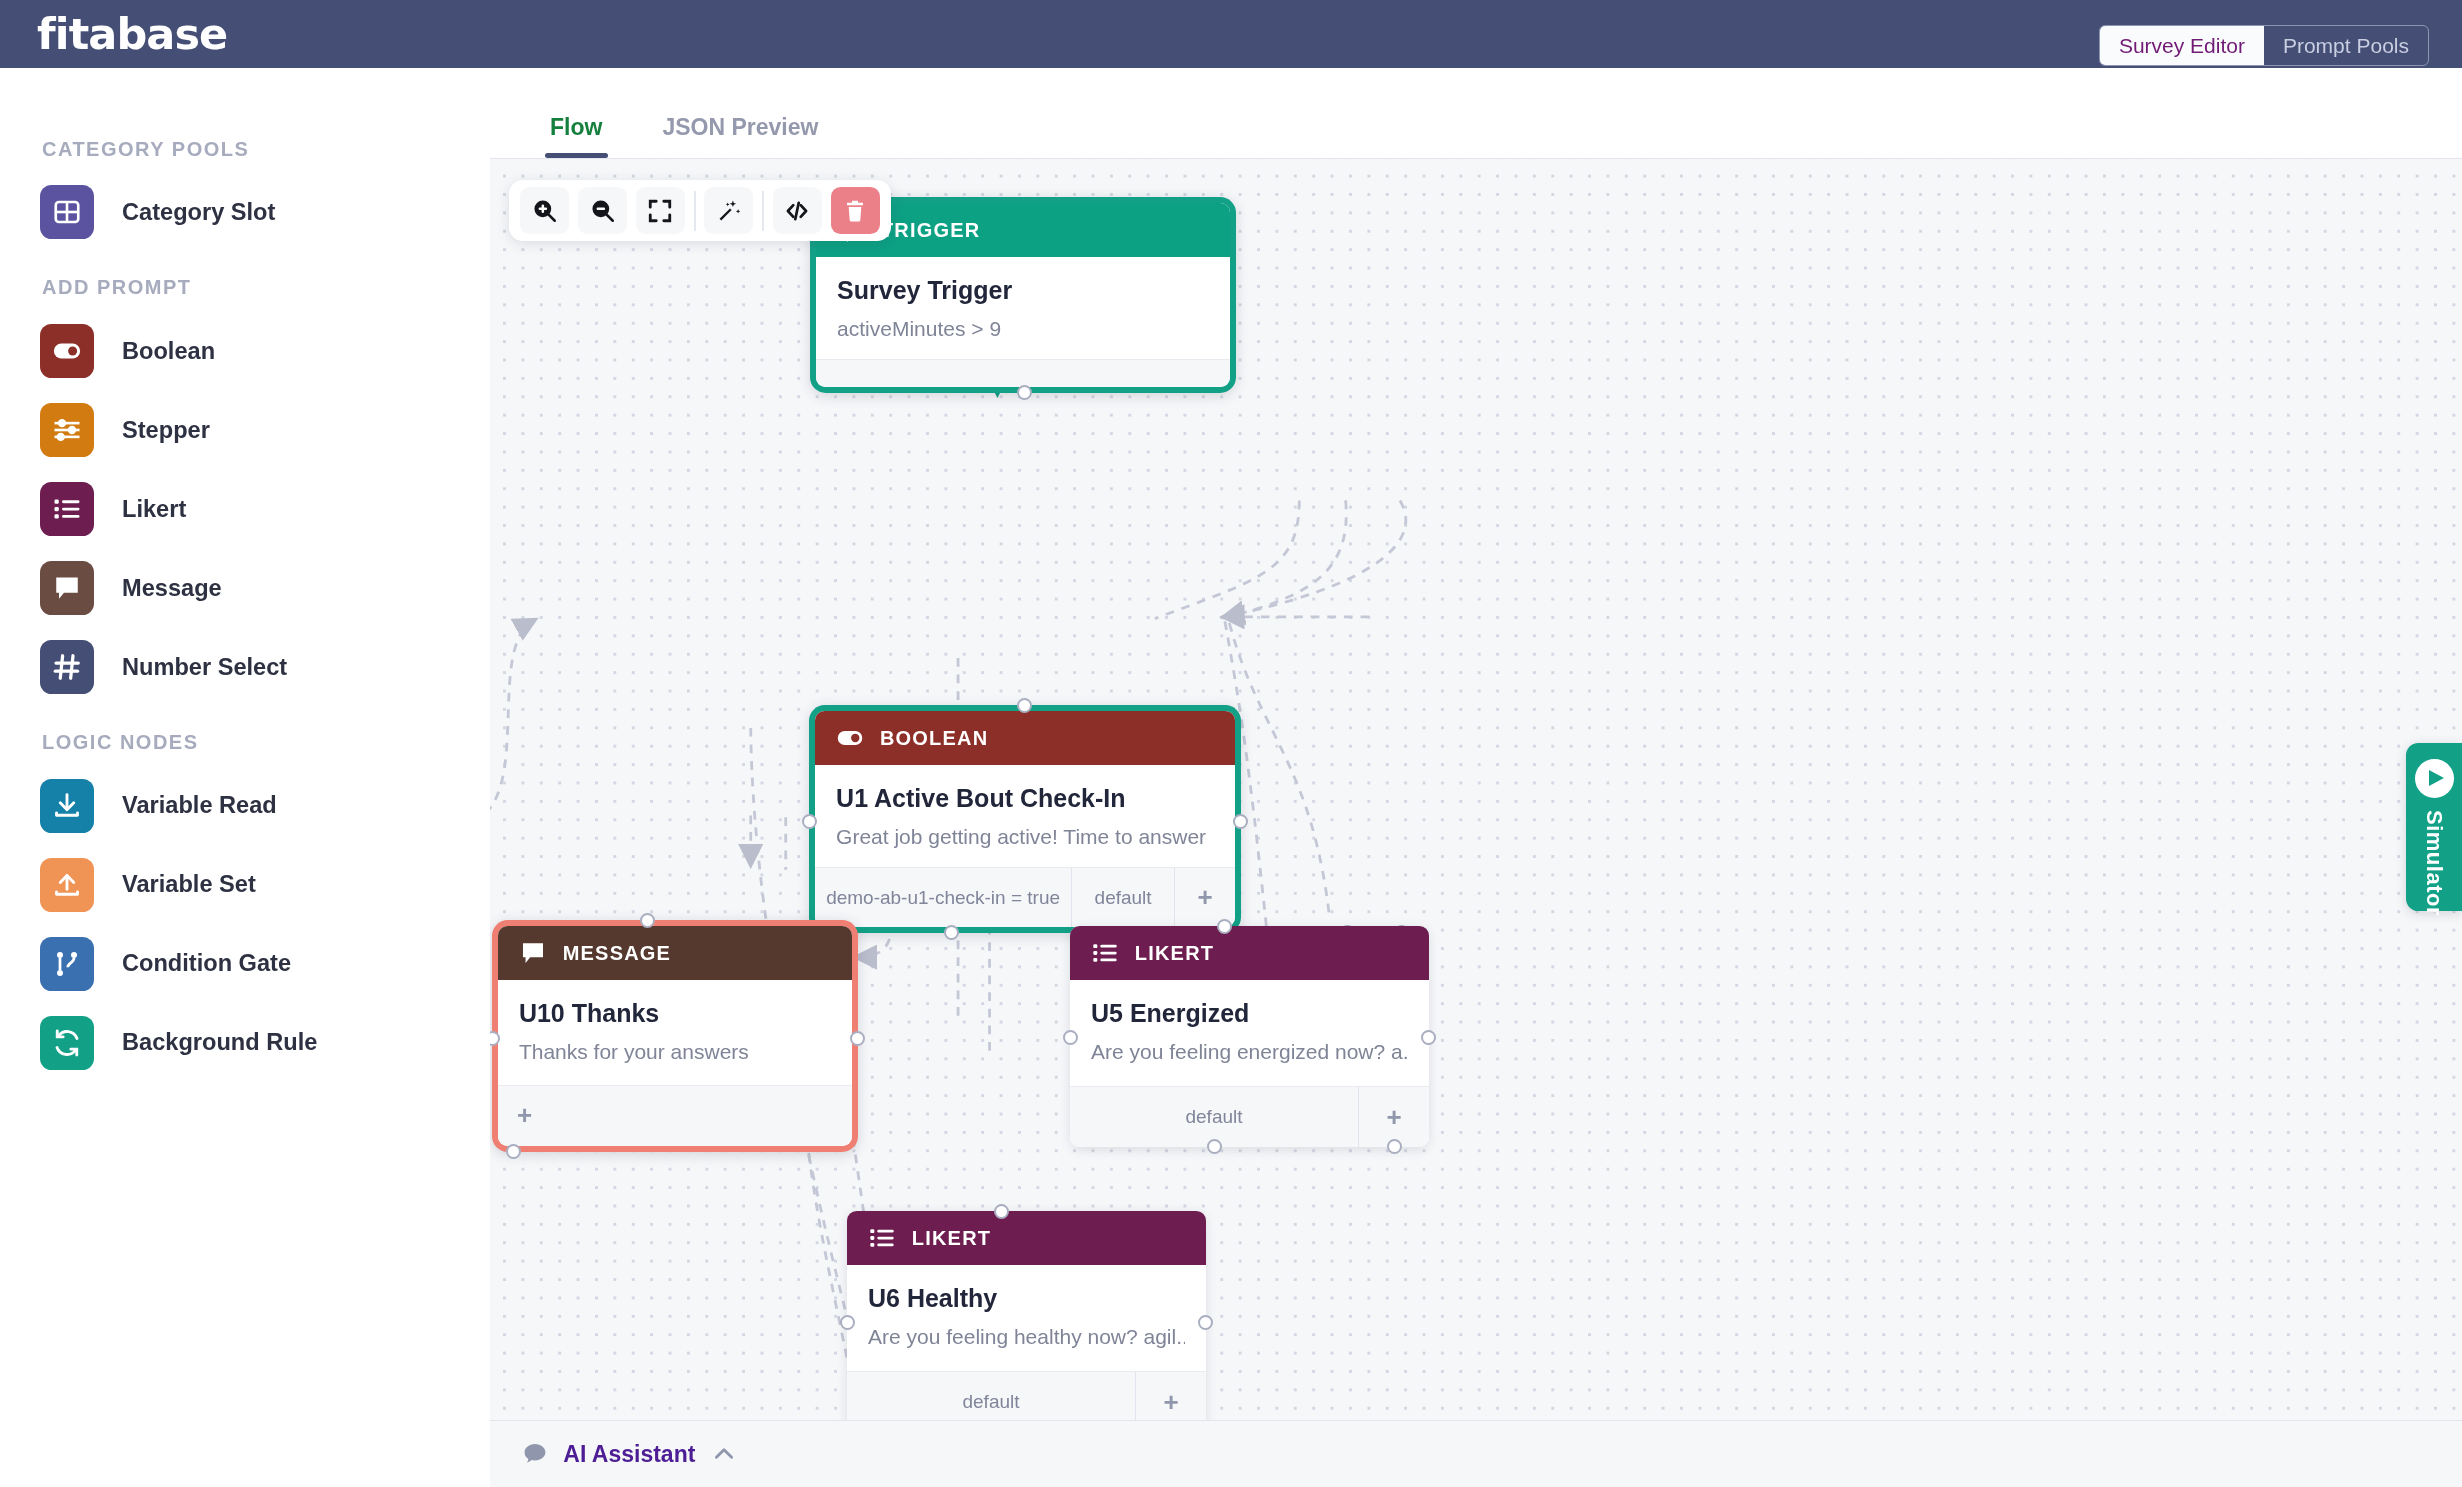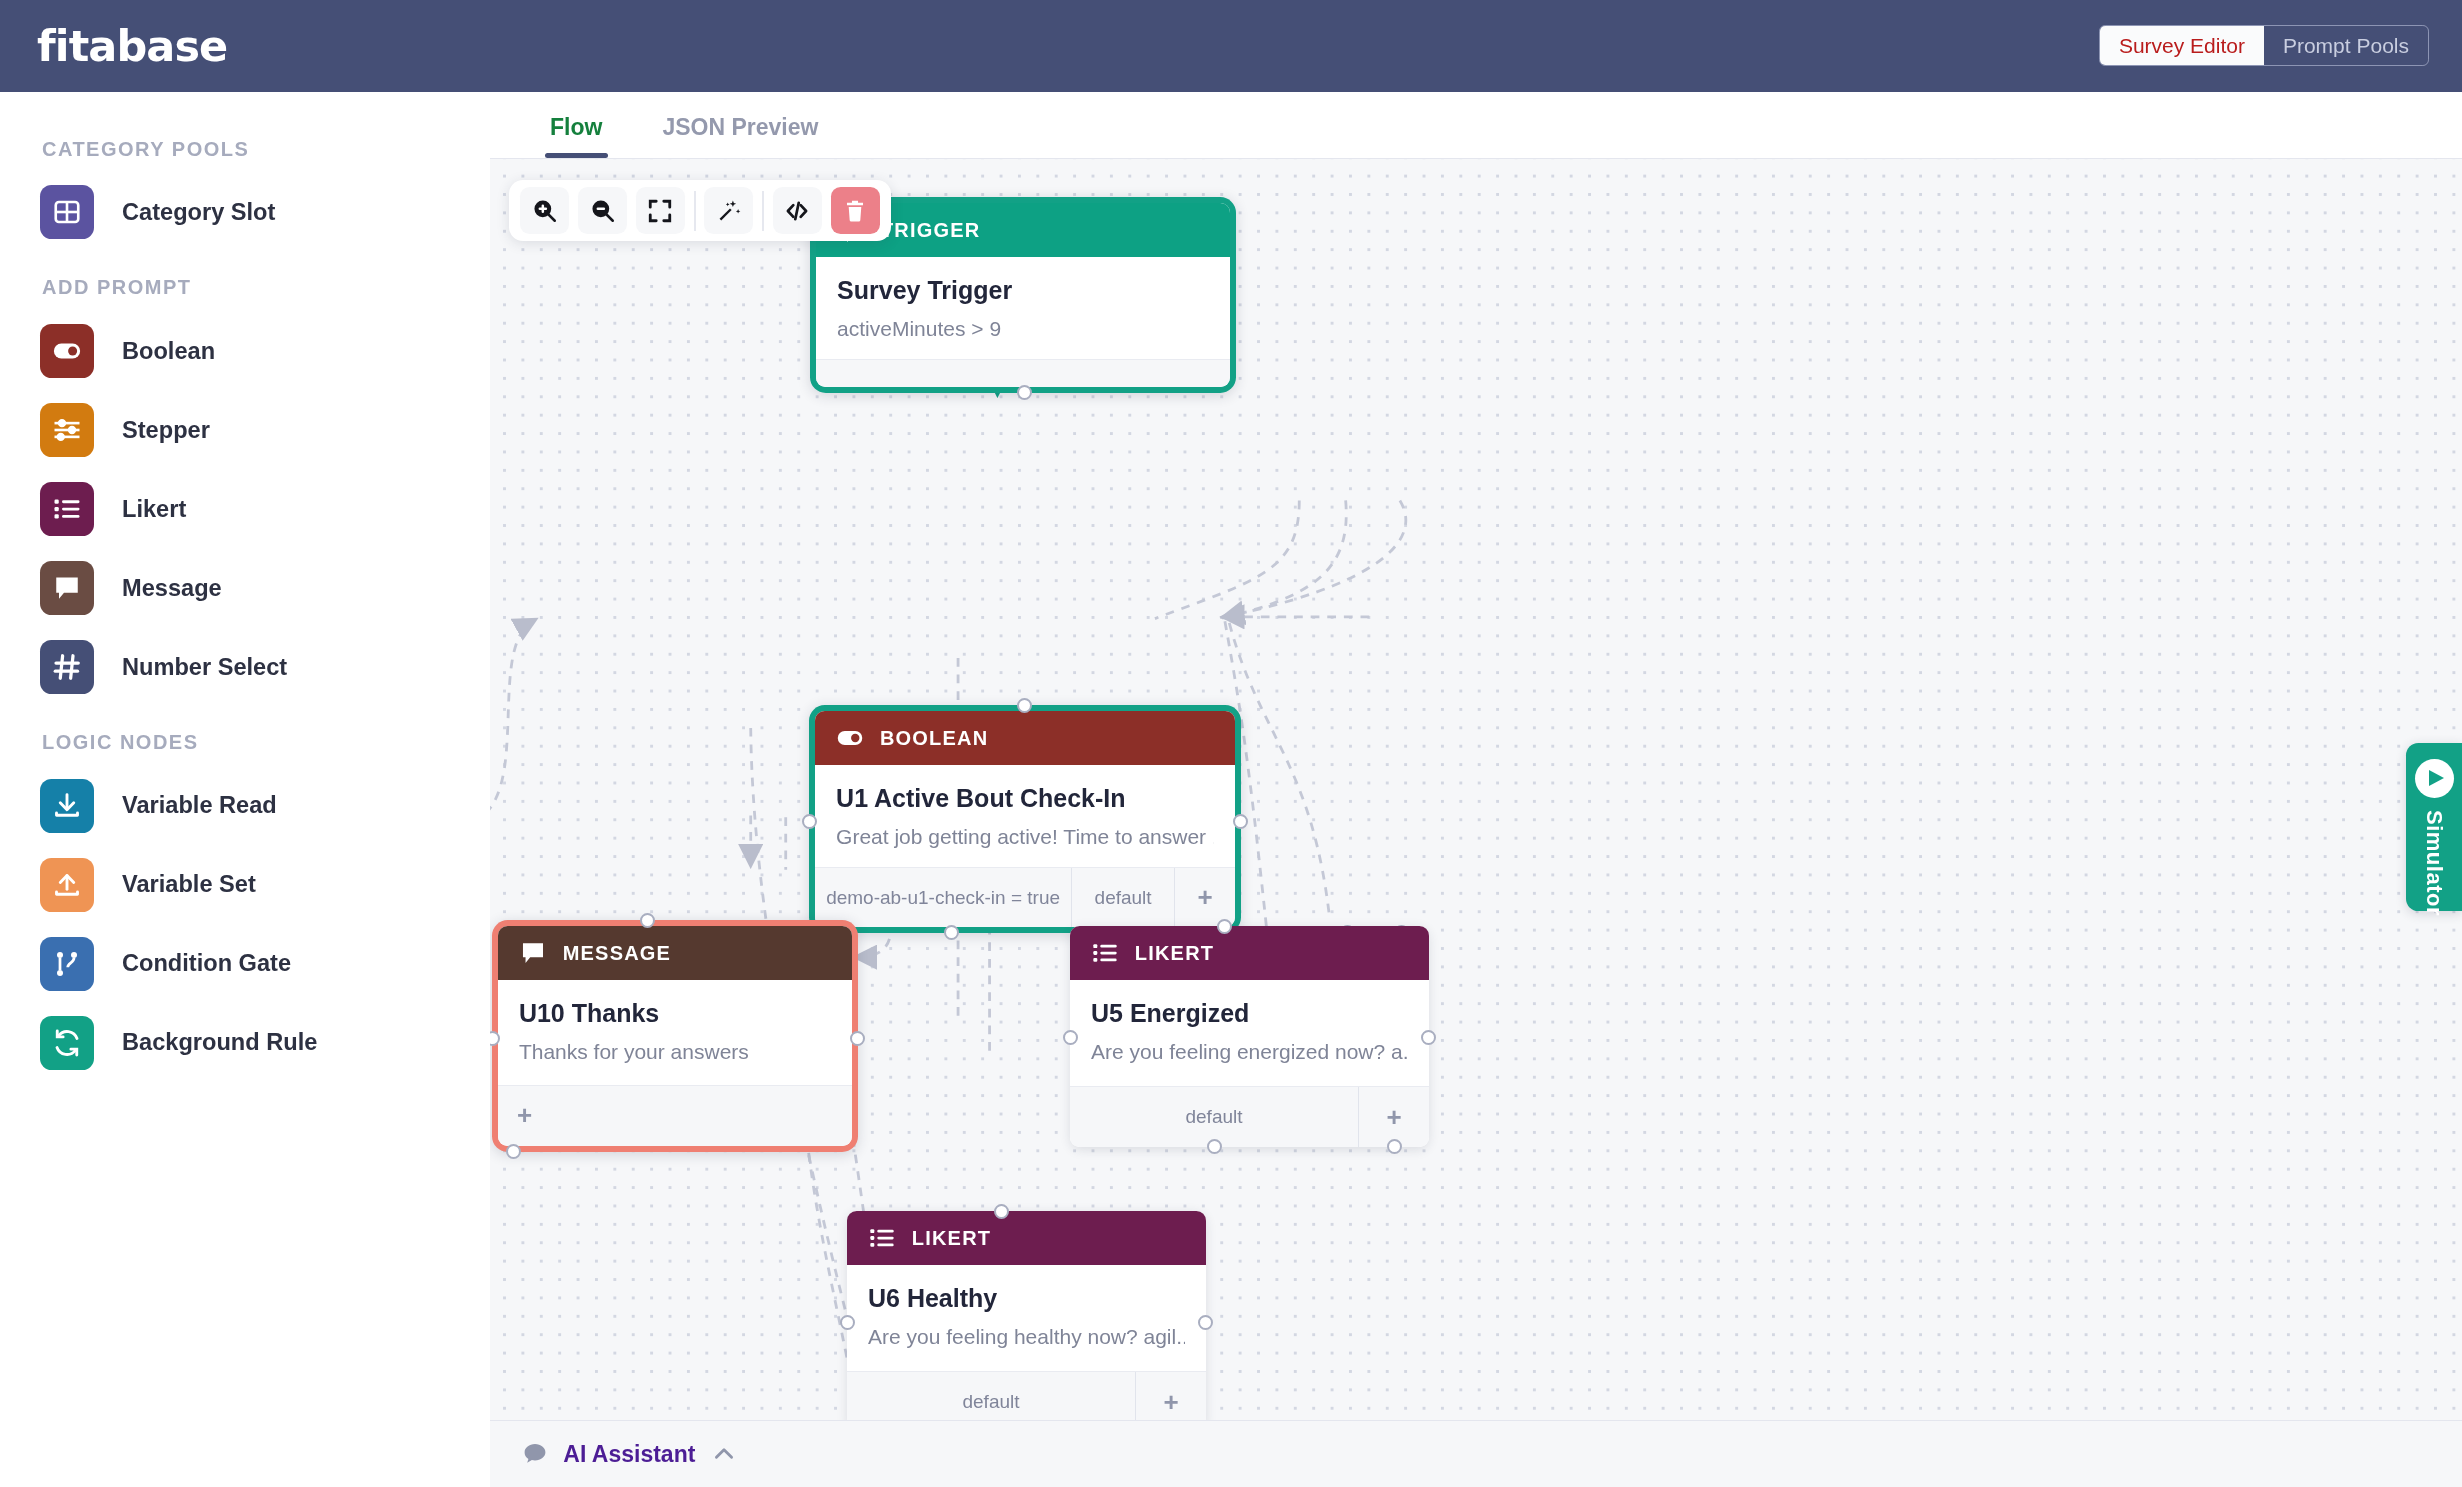--- a/index.html
+++ b/index.html
@@ -1,24 +1,24 @@
 <!DOCTYPE html>
 <html style="font-size:14px"><head>
 <meta charset="utf-8">
 <style>
   *{box-sizing:border-box;margin:0;padding:0}
   html,body{width:2462px;height:1488px;overflow:hidden}
   body{font-family:"Liberation Sans",sans-serif;background:#ffffff;color:#2d3142}
 
   
-  .topbar{position:absolute;left:0;top:0;width:2462px;height:92px;background:#454f76;display:flex;align-items:center;z-index:40}
+  .topbar{position:absolute;left:0;top:0;width:2462px;height:68px;background:#454f76;display:flex;align-items:center;z-index:40}
   .brand{margin-left:37px;font-size:43px;font-weight:700;color:#fff;letter-spacing:-0.9px;font-family:"DejaVu Sans",sans-serif}
   .seg{position:absolute;right:33px;top:25px;display:flex;border:0.9px solid #8d95b4;border-radius:6.1px;overflow:hidden;height:41px}
   .seg>div{display:flex;align-items:center;padding:0 19px;font-size:21px;color:#c9cee0;cursor:pointer;white-space:nowrap}
-  .seg>div.active{background:#fafbfc;color:#b91c1c}
+  .seg>div.active{background:#fafbfc;color:#701a75}
 
   
   .sidebar{position:absolute;left:16px;top:92px;width:490px;height:1396px;background:#fff;border-right:0.9px solid #e4e6ee;overflow:hidden}
   .sb-inner{position:absolute;left:0;top:0;width:473px;padding:21px 0 0 0}
   .sb-head{font-size:20px;font-weight:700;letter-spacing:1.5px;color:#a6abbd;padding:24.5px 0 12.3px 26px;text-transform:uppercase}
   .sb-item{display:flex;align-items:center;height:79px;padding-left:24px;cursor:grab}
   .sb-ico{width:54px;height:54px;border-radius:11.4px;display:flex;align-items:center;justify-content:center;flex:0 0 auto;color:#fff}
   .sb-ico svg{width:30px;height:30px;display:block}
   .sb-lab{margin-left:28px;font-size:23.6px;font-weight:700;color:#2d3142}
 

